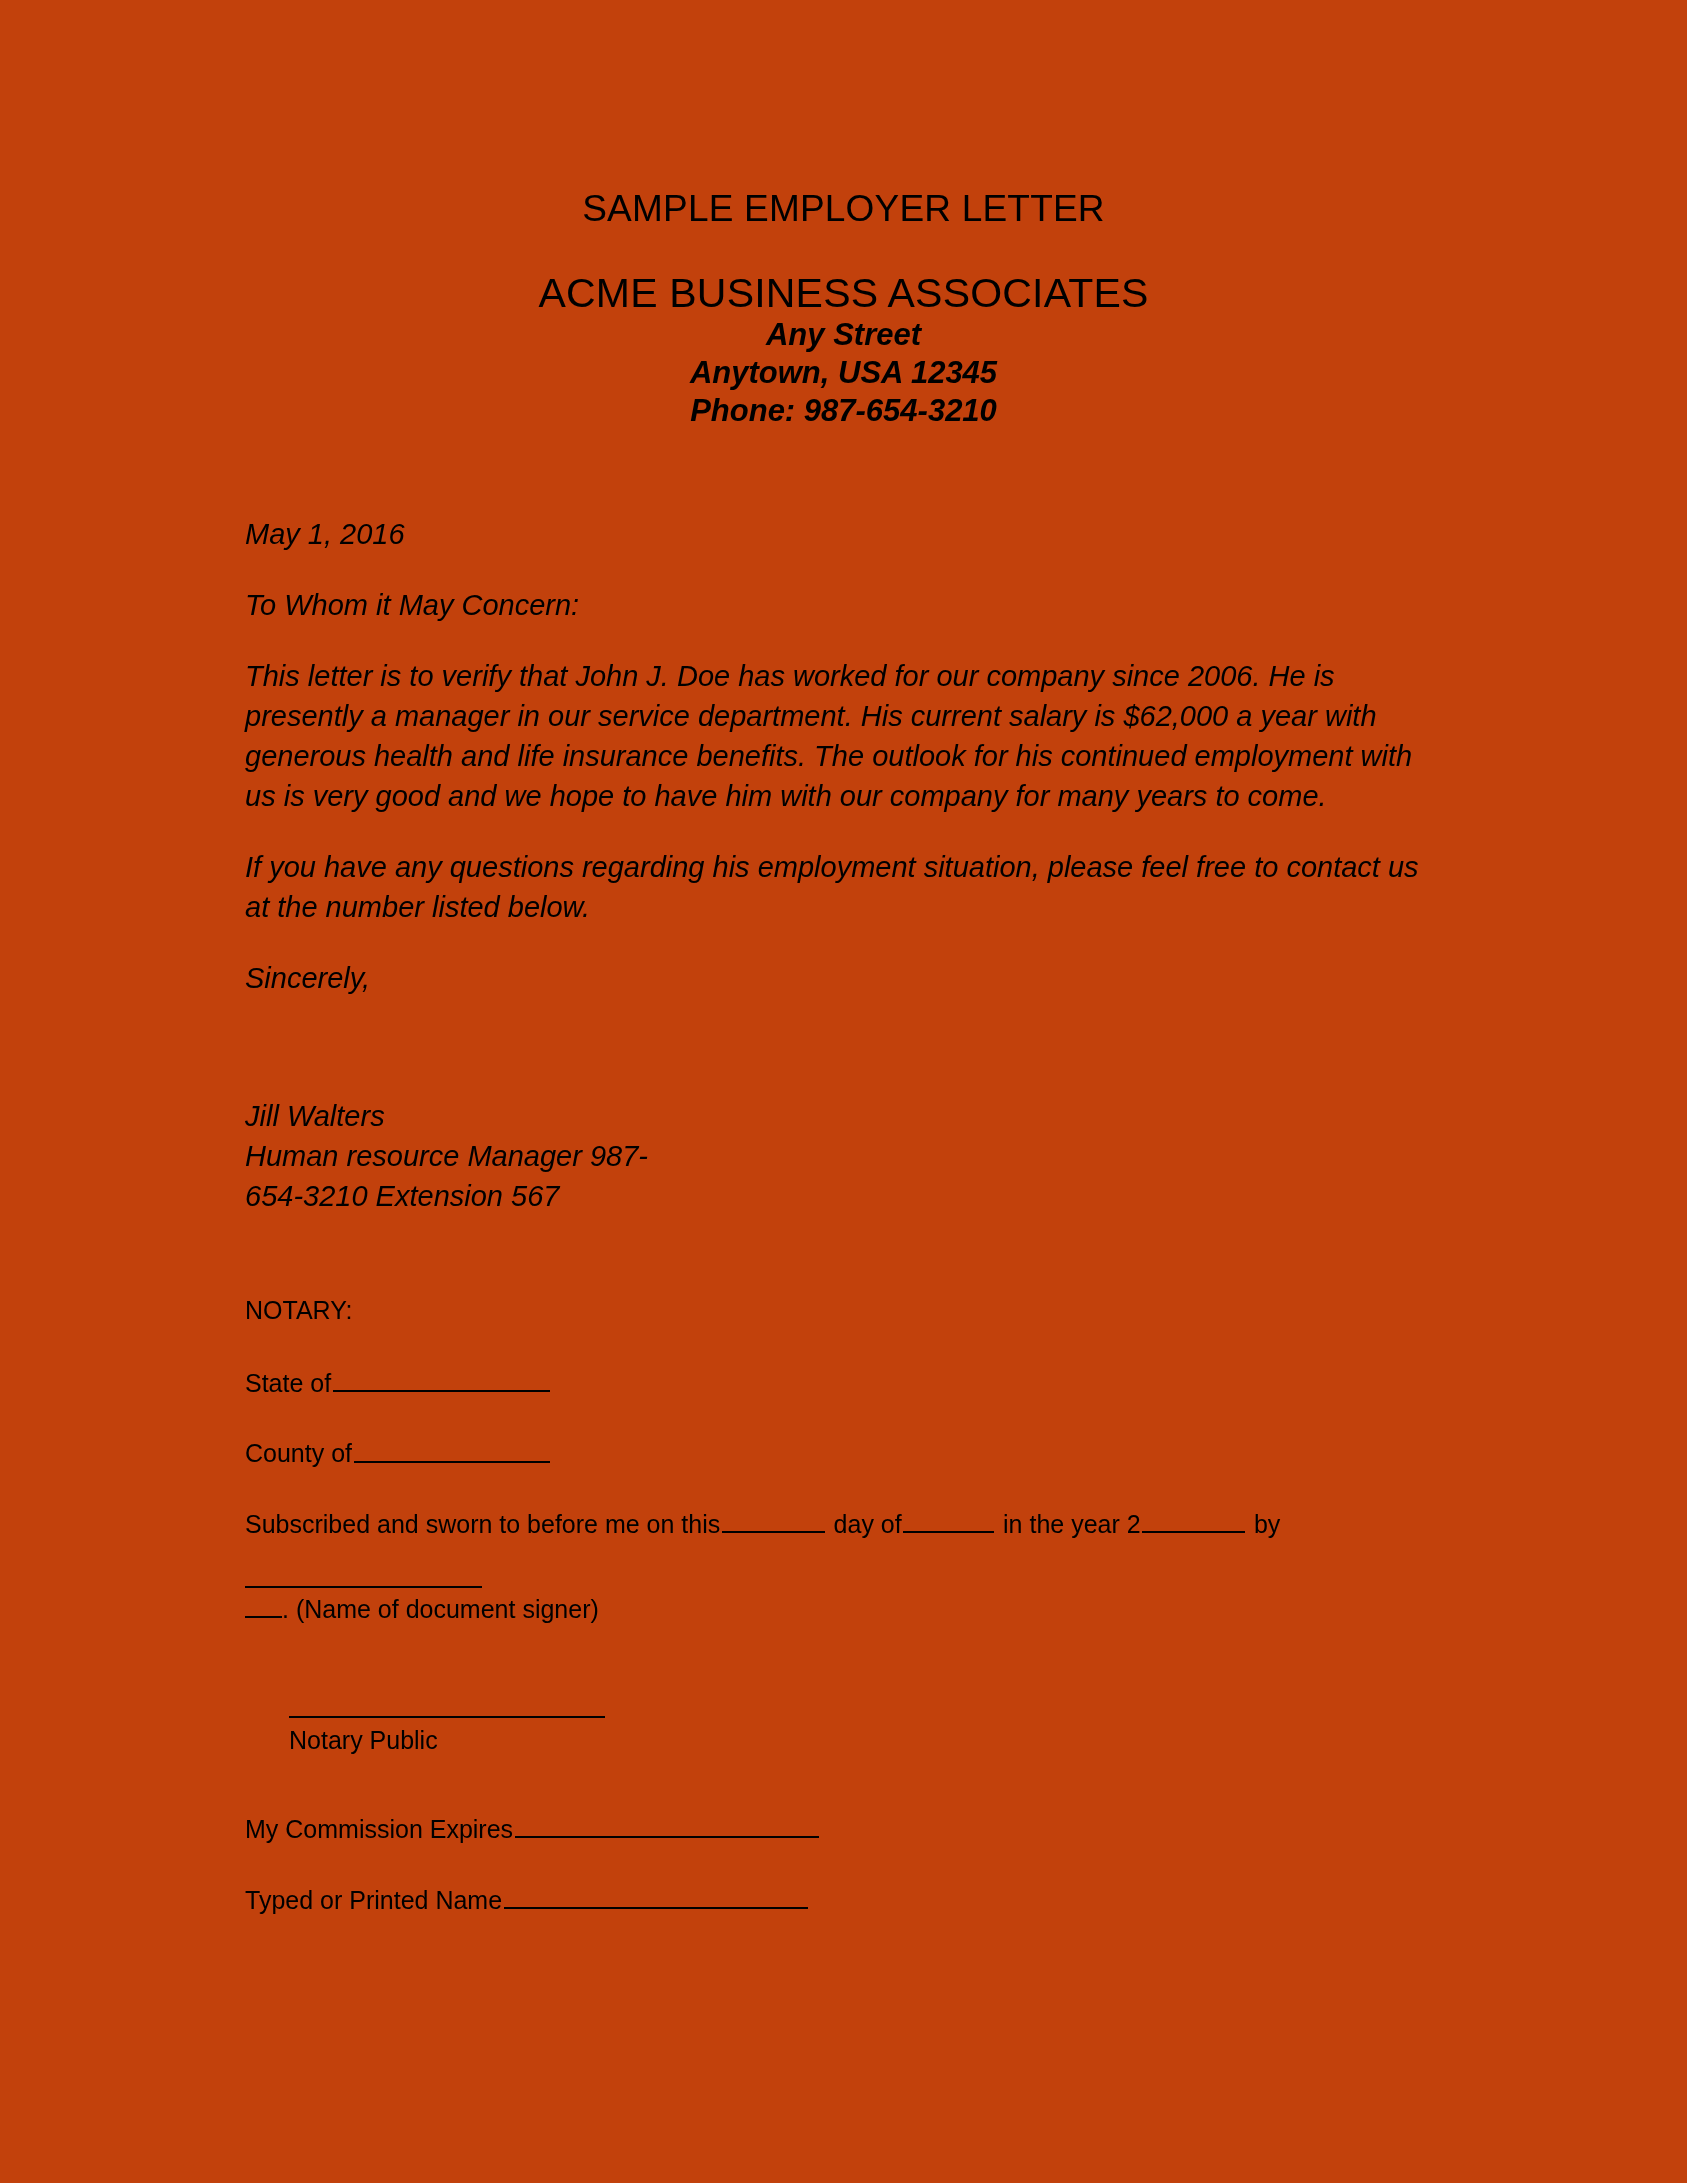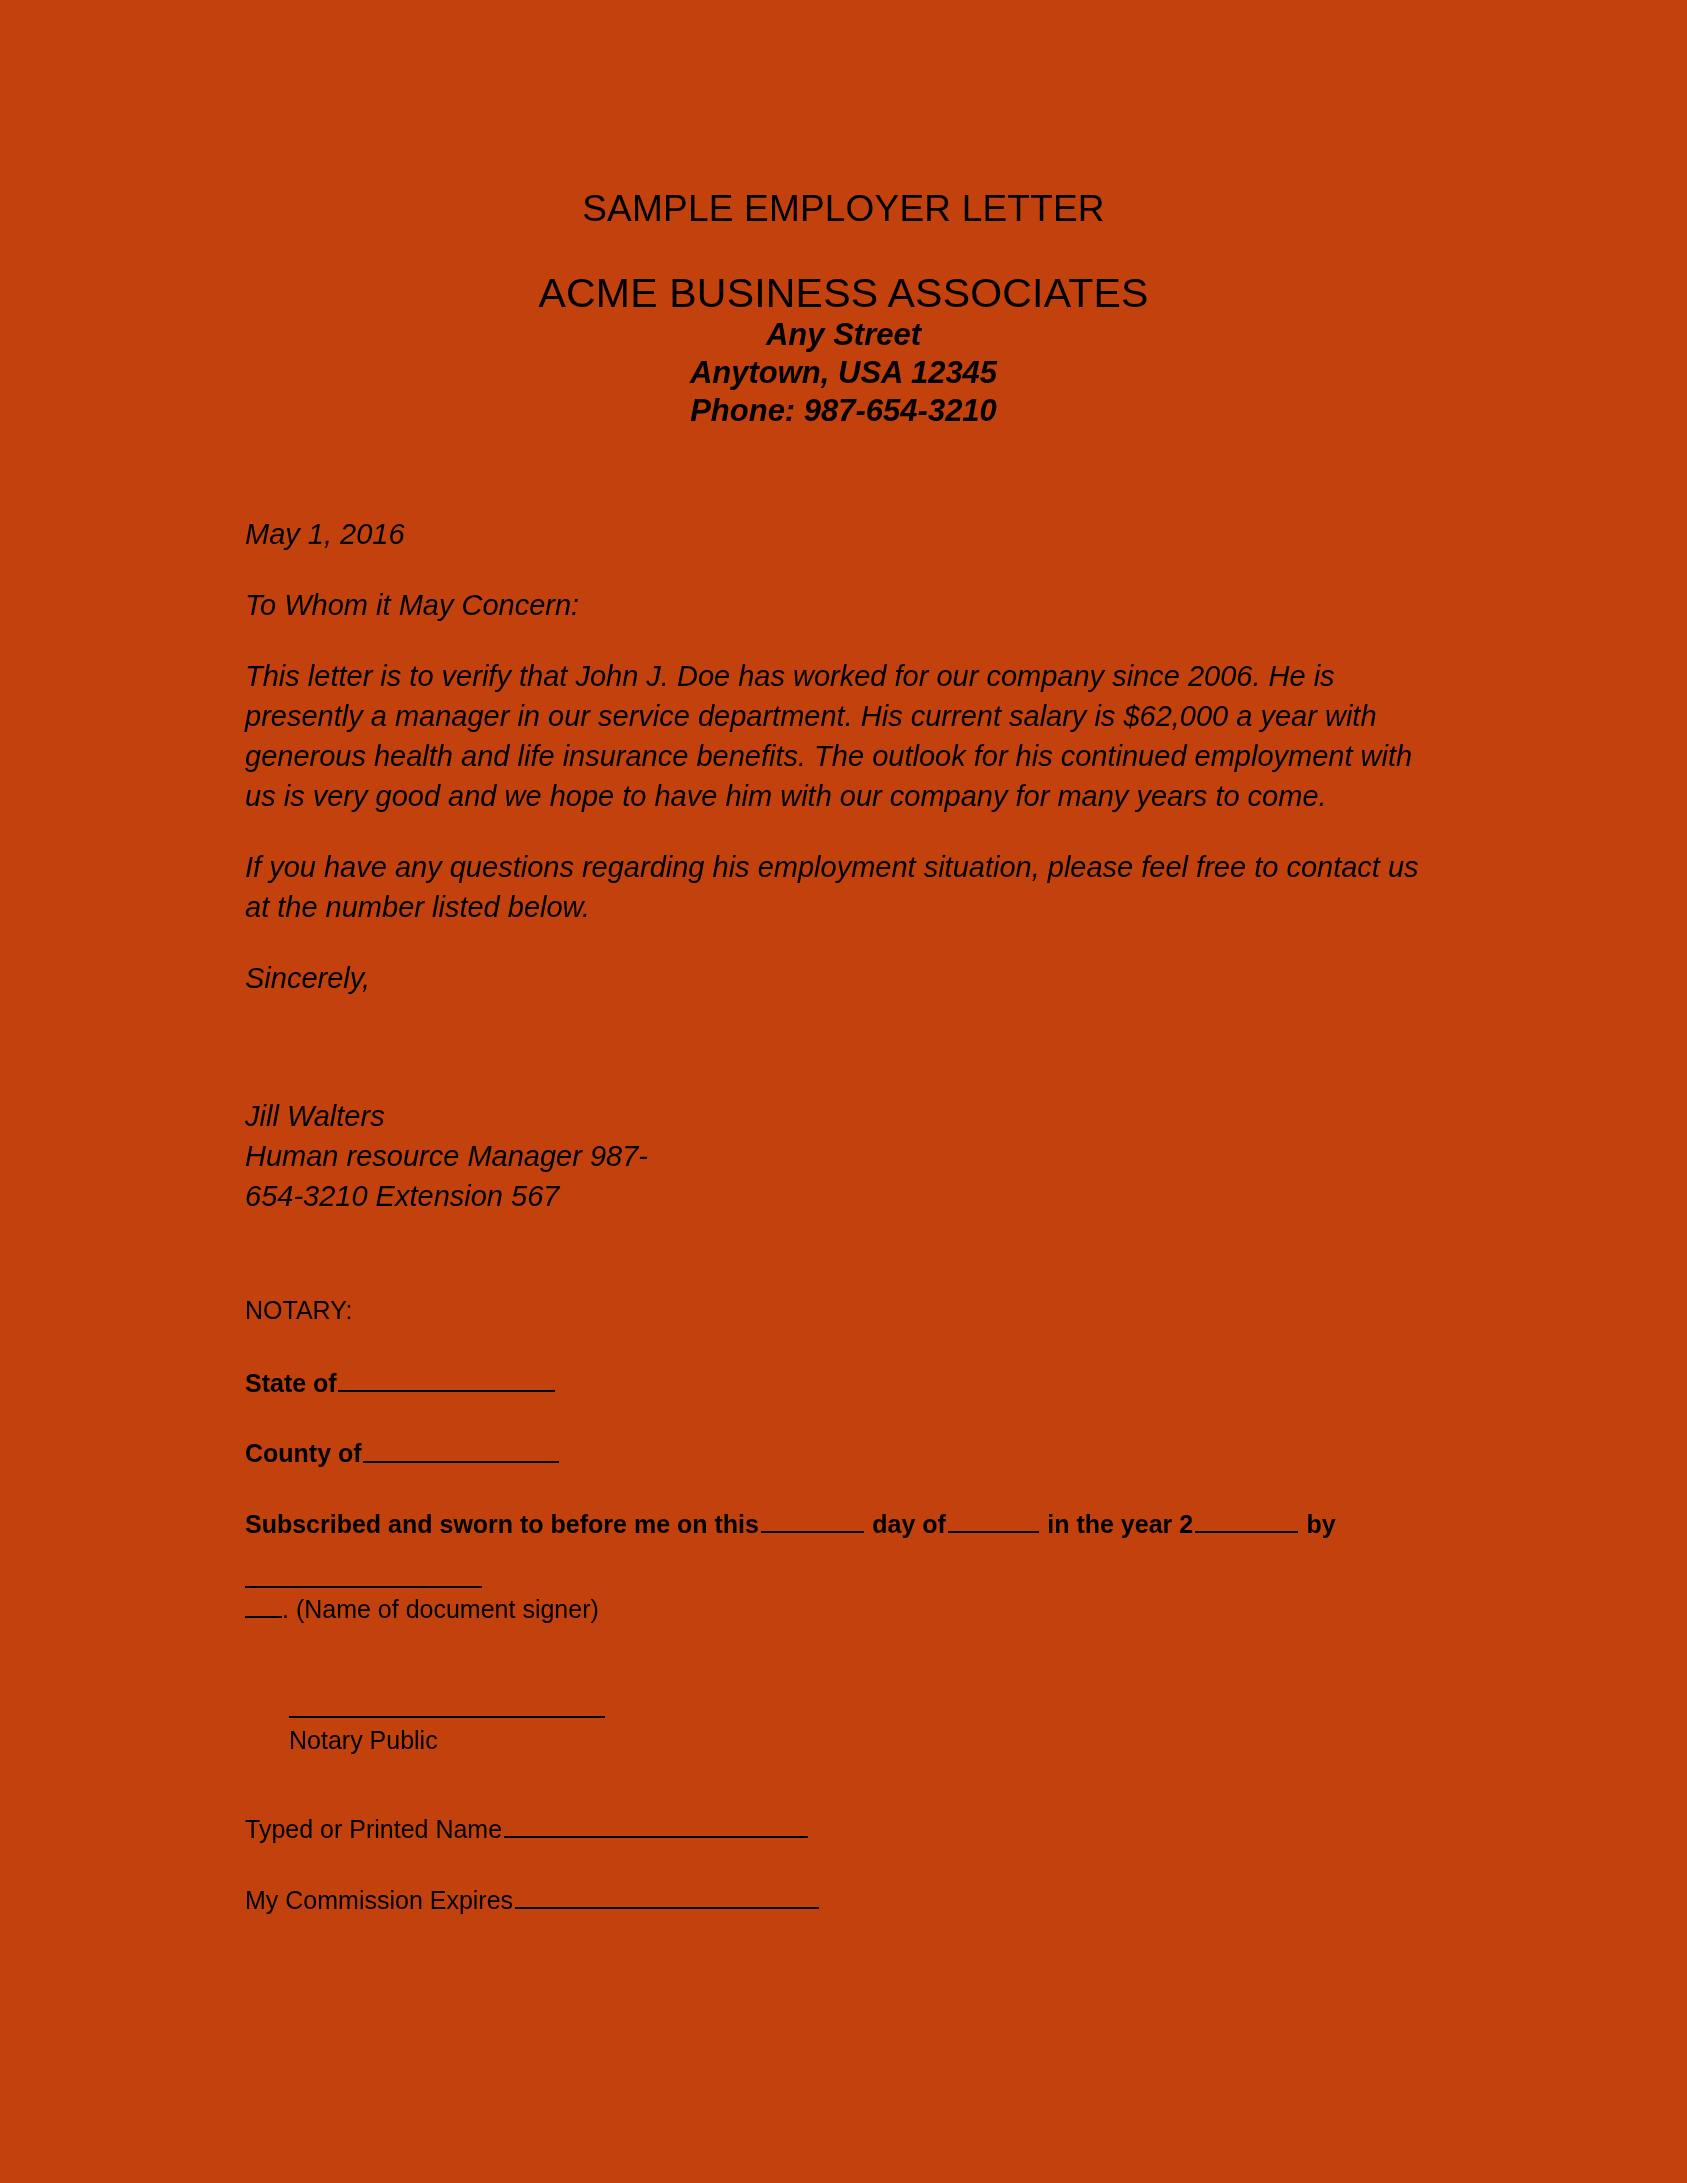--- a/index.html
+++ b/index.html
@@ -83,21 +83,20 @@
     font-size: 25px;
     font-style: normal;
     line-height: 1.30;
   }
   .notary-heading {
     margin: 0 0 37px 0;
   }
   .notary-line {
     margin: 0 0 35px 0;
     white-space: nowrap;
-    font-weight: bold;
   }
   .notary-line.sworn {
     margin-bottom: 9px;
   }
   .blank {
     display: inline-block;
     border-bottom: 2.2px solid #000;
     vertical-align: baseline;
     height: 1.05em;
     margin: 0 1.7px;
@@ -213,24 +212,24 @@
       </div>
     </div>
 
     <div class="notary-public-block">
       <div class="notary-public-rule"></div>
       <div>Notary Public</div>
     </div>
 
     <div class="bottom-fields">
       <div class="bottom-field">
+        <span>My Commission Expires</span><span class="blank blank-commission"></span>
+      </div>
+
+      <div class="bottom-field">
         <span>Typed or Printed Name</span><span class="blank blank-printed-name"></span>
       </div>
-
-      <div class="bottom-field">
-        <span>My Commission Expires</span><span class="blank blank-commission"></span>
-      </div>
     </div>
 
   </div>
 
 </div>
 
 
 </body></html>

